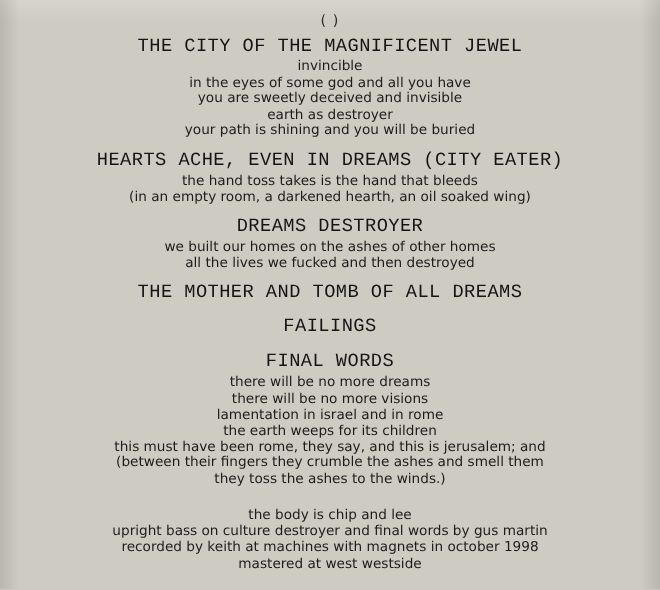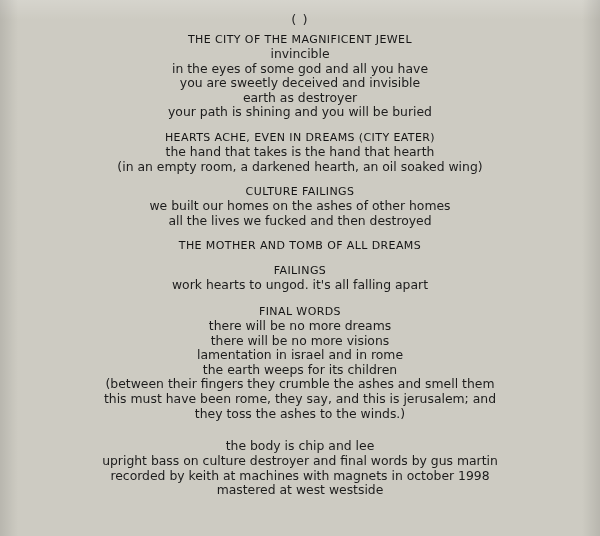--- a/index.html
+++ b/index.html
@@ -31,24 +31,25 @@
   .center { text-align: center; width: 100%; }
 
   .top-mark {
     font-size: 13px;
     letter-spacing: 1px;
     margin: 2px 0 6px 0;
     color: #2a2a2a;
   }
 
   .song-title {
-    font-size: 11px;
+    font-size: 17px;
     letter-spacing: 0.4px;
     margin: 0 0 1px 0;
     color: #141414;
+    font-family: Liberation Mono, monospace;
   }
   .song-title.spaced { margin-top: 9px; text-align: center; }
 
   .lyric {
     font-size: 12.4px;
     line-height: 14.6px;
     color: #1c1c1c;
     margin: 0;
   }
 
@@ -73,47 +74,46 @@
     <div class="song-title">THE CITY OF THE MAGNIFICENT JEWEL</div>
     <div class="lyric">invincible</div>
     <div class="lyric">in the eyes of some god and all you have</div>
     <div class="lyric">you are sweetly deceived and invisible</div>
     <div class="lyric">earth as destroyer</div>
     <div class="lyric">your path is shining and you will be buried</div>
   </div>
 
   <div class="center block">
     <div class="song-title spaced">HEARTS ACHE, EVEN IN DREAMS (CITY EATER)</div>
-    <div class="lyric">the hand that takes is the hand that hearth</div>
+    <div class="lyric">the hand toss takes is the hand that bleeds</div>
     <div class="lyric">(in an empty room, a darkened hearth, an oil soaked wing)</div>
   </div>
 
   <div class="center block">
-    <div class="song-title spaced">CULTURE FAILINGS</div>
+    <div class="song-title spaced">DREAMS DESTROYER</div>
     <div class="lyric">we built our homes on the ashes of other homes</div>
     <div class="lyric">all the lives we fucked and then destroyed</div>
   </div>
 
   <div class="center block">
     <div class="song-title spaced">THE MOTHER AND TOMB OF ALL DREAMS</div>
   </div>
 
   <div class="center block">
     <div class="song-title spaced">FAILINGS</div>
-    <div class="lyric">work hearts to ungod.  it's all falling apart</div>
   </div>
 
   <div class="center block pad-final">
     <div class="song-title">FINAL WORDS</div>
     <div class="lyric">there will be no more dreams</div>
     <div class="lyric">there will be no more visions</div>
     <div class="lyric">lamentation in israel and in rome</div>
     <div class="lyric">the earth weeps for its children</div>
+    <div class="lyric">this must have been rome, they say, and this is jerusalem; and</div>
     <div class="lyric">(between their fingers they crumble the ashes and smell them</div>
-    <div class="lyric">this must have been rome, they say, and this is jerusalem; and</div>
     <div class="lyric">they toss the ashes to the winds.)</div>
   </div>
 
   <div class="center credits">
     <div>the body is chip and lee</div>
     <div>upright bass on culture destroyer and final words by gus martin</div>
     <div>recorded by keith at machines with magnets in october 1998</div>
     <div>mastered at west westside</div>
 
   </div>

